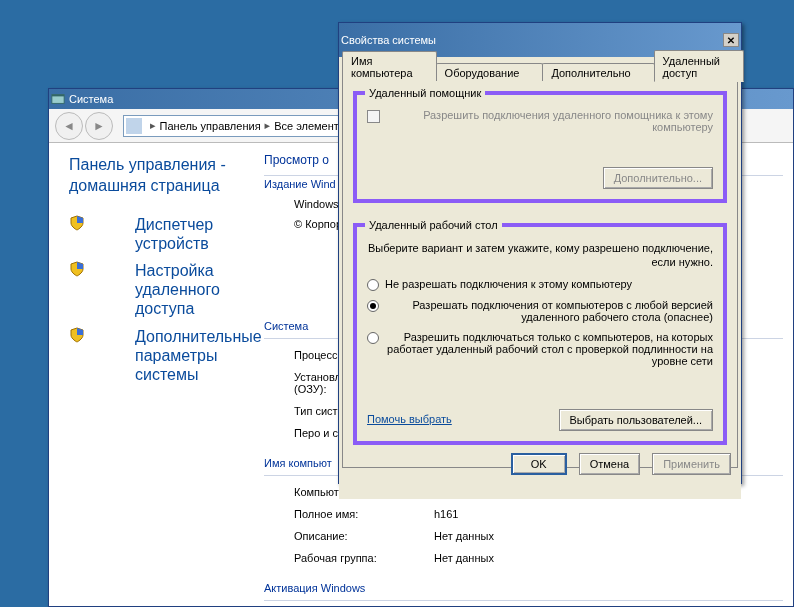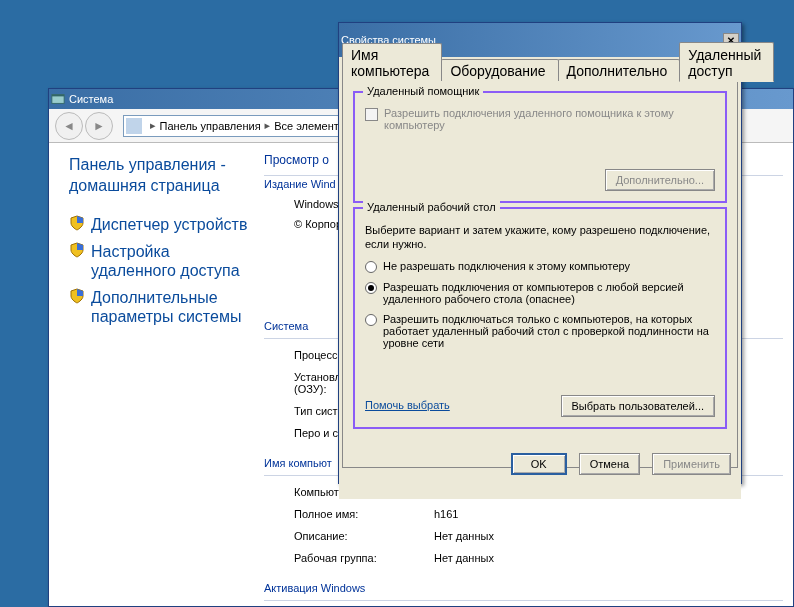--- a/index.html
+++ b/index.html
@@ -13,39 +13,39 @@
 .win-system .titlebar { height: 20px; }
 .toolbar { height: 34px; background: #f5f5f5; border-bottom: 1px solid #bbb; display: flex; align-items: center; padding: 0 6px; }
 .navarrow { width: 28px; height: 28px; border: 1px solid #bbb; border-radius: 14px; background: #f0f0f0; display: flex; align-items: center; justify-content: center; font-size: 12px; color: #888; margin-right: 2px; }
 .addrbox { margin-left: 8px; height: 22px; border: 1px solid #7a9bbd; background: #fff; display: flex; align-items: center; padding: 0 2px; font-size: 11px; }
 .addrbox .aicon { width: 16px; height: 16px; background: #c0d4ea; margin-right: 4px; }
 .addrbox .sep { margin: 0 4px; color: #555; }
 .sys-body { display: flex; height: calc(100% - 54px); }
 .leftpane { width: 215px; padding: 12px 8px 8px 20px; font-size: 16px; }
 .leftpane a { color: #0a4b9c; text-decoration: none; }
 .leftpane .homelink { display: block; margin-bottom: 18px; line-height: 1.3; }
-.shieldrow { display: flex; align-items: flex-start; margin-bottom: 8px; }
+.shieldrow { display: flex; align-items: flex-start; margin-bottom: 8px; gap: 44px; }
 .shieldrow .shield { width: 16px; height: 16px; margin-right: 6px; position: relative; flex-shrink: 0; }
 .shieldrow .shield svg { width: 16px; height: 16px; }
 .shieldrow a { line-height: 1.2; }
 .rightpane { flex: 1; padding: 10px 10px 10px 0; font-size: 11px; color: #000; }
 .rightpane h1 { font-size: 12px; margin: 0 0 8px 0; font-weight: normal; color: #003399; }
 .rightpane .divline { border-top: 1px solid #ccd4e4; margin: 6px 0 2px 0; }
 .rightpane .sectitle { color: #003399; font-size: 11px; margin-top: 54px; }
 .rightpane .row { display: flex; margin-top: 10px; }
 .rightpane .row .lbl { width: 170px; padding-left: 30px; }
 .rightpane .row .val { color: #000; }
 .dialog { left: 338px; top: 22px; width: 404px; height: 462px; }
 .dialog .titlebar { height: 34px; }
 .dlgbody { padding: 3px; height: calc(100% - 18px); background: #ece9d8; }
 .tabstrip { height: 21px; display: flex; align-items: flex-end; position: relative; z-index: 2; }
-.tab { font-size: 14px; padding: 3px 12px 2px 8px; border: 1px solid #888; border-bottom: none; background: #ece9d8; margin-right: -1px; cursor: pointer; border-radius: 2px 2px 0 0; }
+.tab { font-size: 11px; padding: 3px 23px 2px 8px; border: 1px solid #888; border-bottom: none; background: #ece9d8; margin-right: -1px; cursor: pointer; border-radius: 2px 2px 0 0; }
 .tab.active { background: #ece9d8; padding-top: 4px; margin-bottom: -1px; border-bottom: 1px solid #ece9d8; }
 .tabpanel { border: 1px solid #888; background: #ece9d8; height: 388px; margin-top: -1px; padding: 10px 10px; position: relative; }
-.group { border: 2px solid #8b5cf6; padding: 14px 10px 10px 10px; position: relative; margin-bottom: 4px; }
+.group { border: 4px solid #8b5cf6; padding: 14px 10px 10px 10px; position: relative; margin-bottom: 20px; text-align: right; }
 .group .gtitle { position: absolute; top: -8px; left: 8px; background: #ece9d8; padding: 0 4px; font-size: 11px; }
 .chkrow { display: flex; align-items: flex-start; color: #888; font-size: 11px; }
 .chkrow .chk { width: 13px; height: 13px; border: 1px solid #888; background: #f4f4f4; margin-right: 6px; margin-top: 1px; flex-shrink: 0; }
 .btn { font-size: 11px; padding: 2px 10px; border: 1px solid #888; background: #ece9d8; box-shadow: inset 1px 1px 0 #fff, inset -1px -1px 0 #aaa; cursor: pointer; height: 22px; display: inline-flex; align-items: center; }
 .btn.disabled { color: #888; cursor: default; }
 .radio-row { display: flex; align-items: flex-start; margin: 8px 0; font-size: 11px; }
 .radio-row .rdot { width: 12px; height: 12px; border: 1px solid #666; border-radius: 50%; margin-right: 6px; margin-top: 1px; flex-shrink: 0; position: relative; background: #fff; }
 .radio-row .rdot.checked::after { content: ''; position: absolute; left: 2px; top: 2px; width: 6px; height: 6px; background: #000; border-radius: 50%; }
 .linkblue { color: #0a4b9c; font-size: 11px; text-decoration: underline; cursor: pointer; }
 .btnrow { position: absolute; bottom: 8px; right: 10px; display: flex; gap: 12px; }

